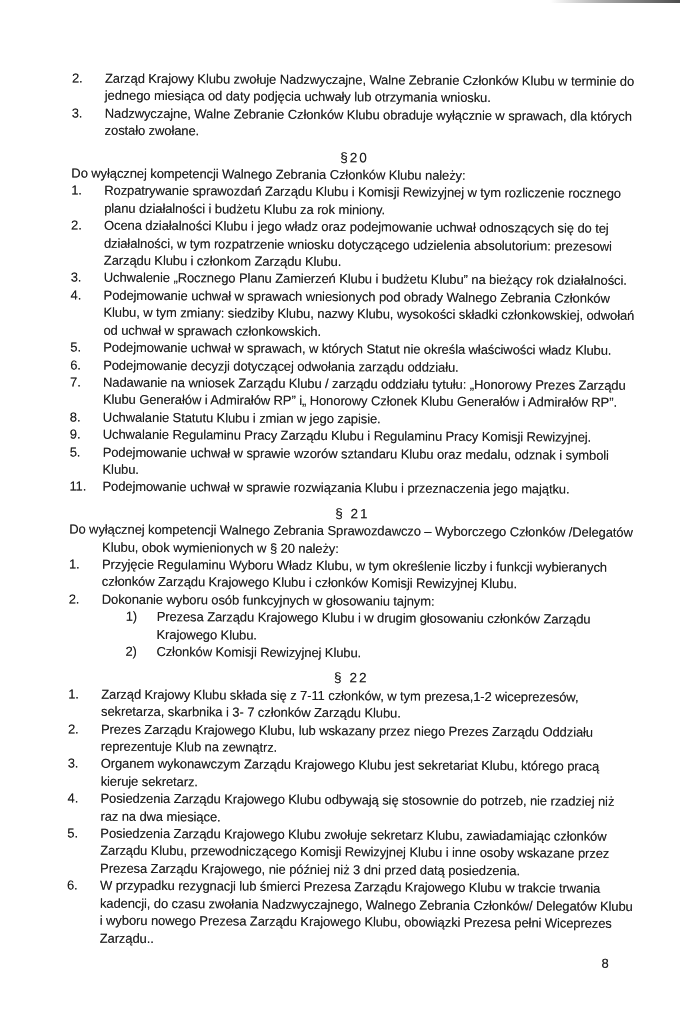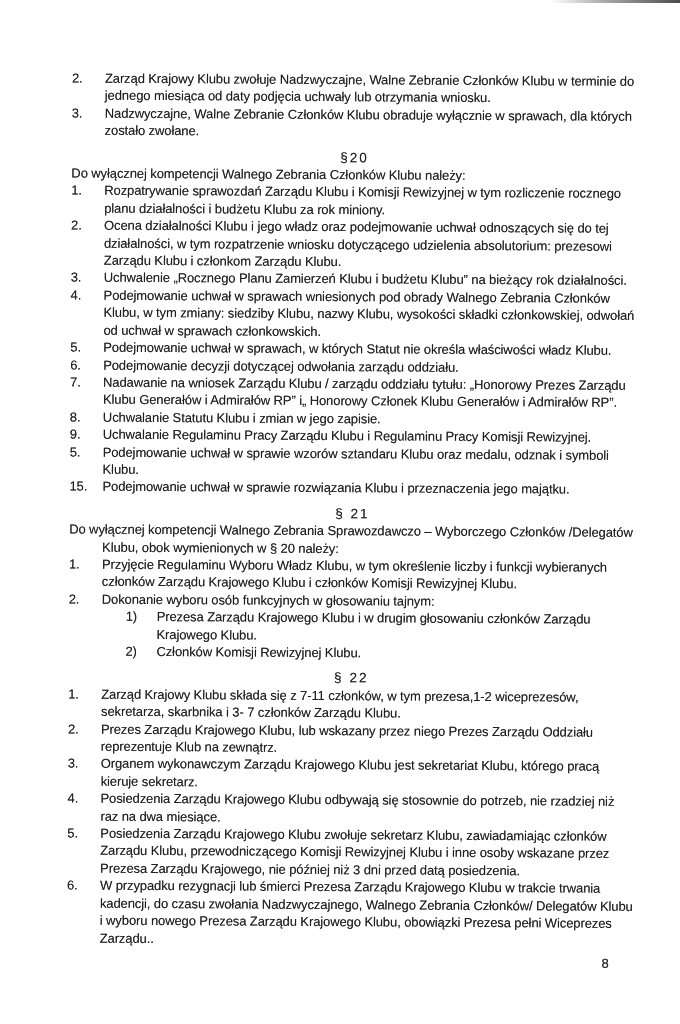--- a/index.html
+++ b/index.html
@@ -111,21 +111,21 @@
       </li>
       <li class="li">
         <span class="num">9.</span>
         <span class="txt">Uchwalanie Regulaminu Pracy Zarządu Klubu i Regulaminu Pracy Komisji Rewizyjnej.</span>
       </li>
       <li class="li">
         <span class="num">5.</span>
         <span class="txt">Podejmowanie uchwał w sprawie wzorów sztandaru Klubu oraz medalu, odznak i symboli Klubu.</span>
       </li>
       <li class="li">
-        <span class="num">15.</span>
+        <span class="num">11.</span>
         <span class="txt">Podejmowanie uchwał w sprawie rozwiązania Klubu i przeznaczenia jego majątku.</span>
       </li>
     </ol>
 
     <div class="section-heading">§ 21</div>
     <p class="intro hang">Do wyłącznej kompetencji Walnego Zebrania Sprawozdawczo – Wyborczego Członków /Delegatów Klubu, obok wymienionych w § 20 należy:</p>
     <ol class="num-list">
       <li class="li">
         <span class="num">1.</span>
         <span class="txt">Przyjęcie Regulaminu Wyboru Władz Klubu, w tym określenie liczby i funkcji wybieranych członków Zarządu Krajowego Klubu i członków Komisji Rewizyjnej Klubu.</span>

